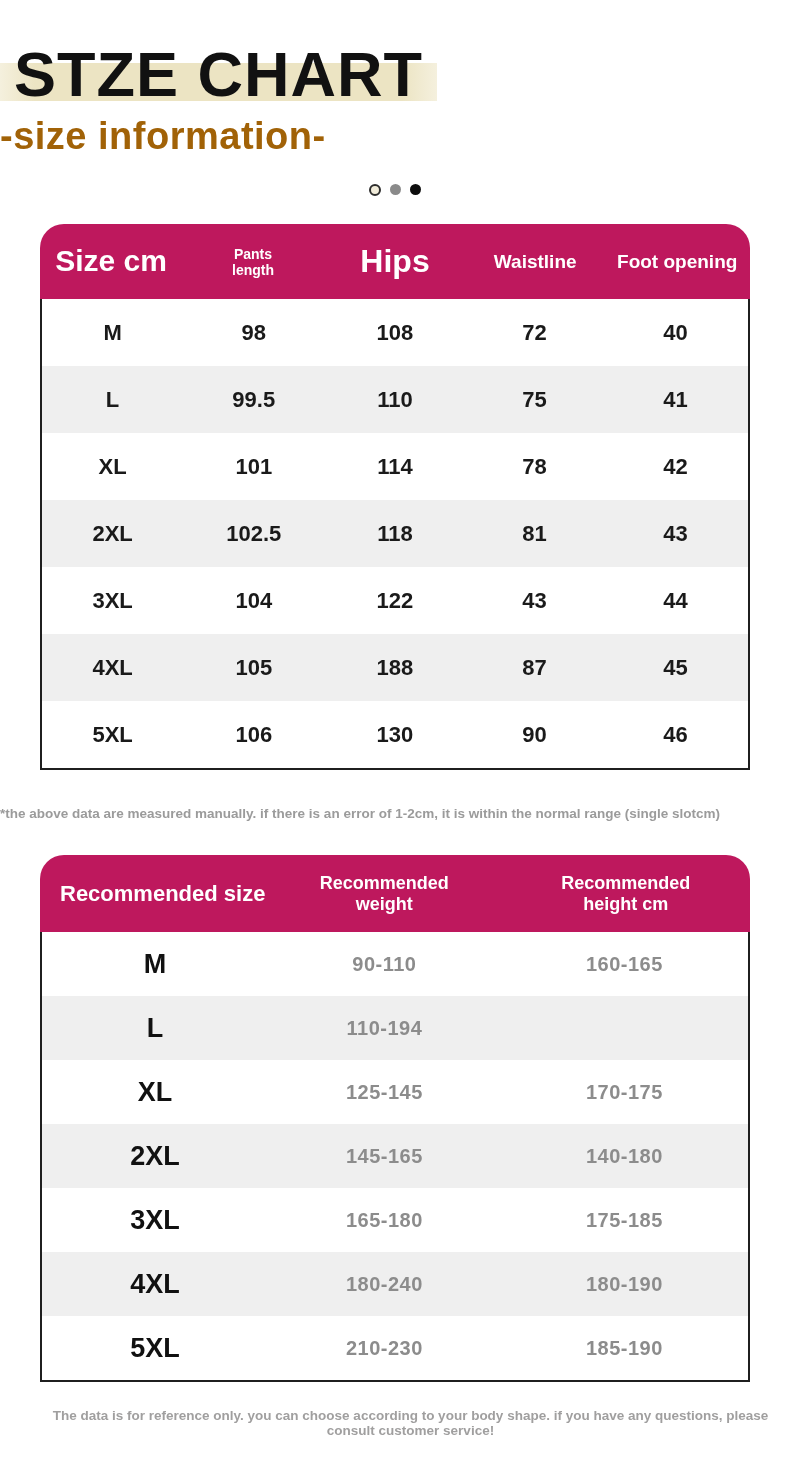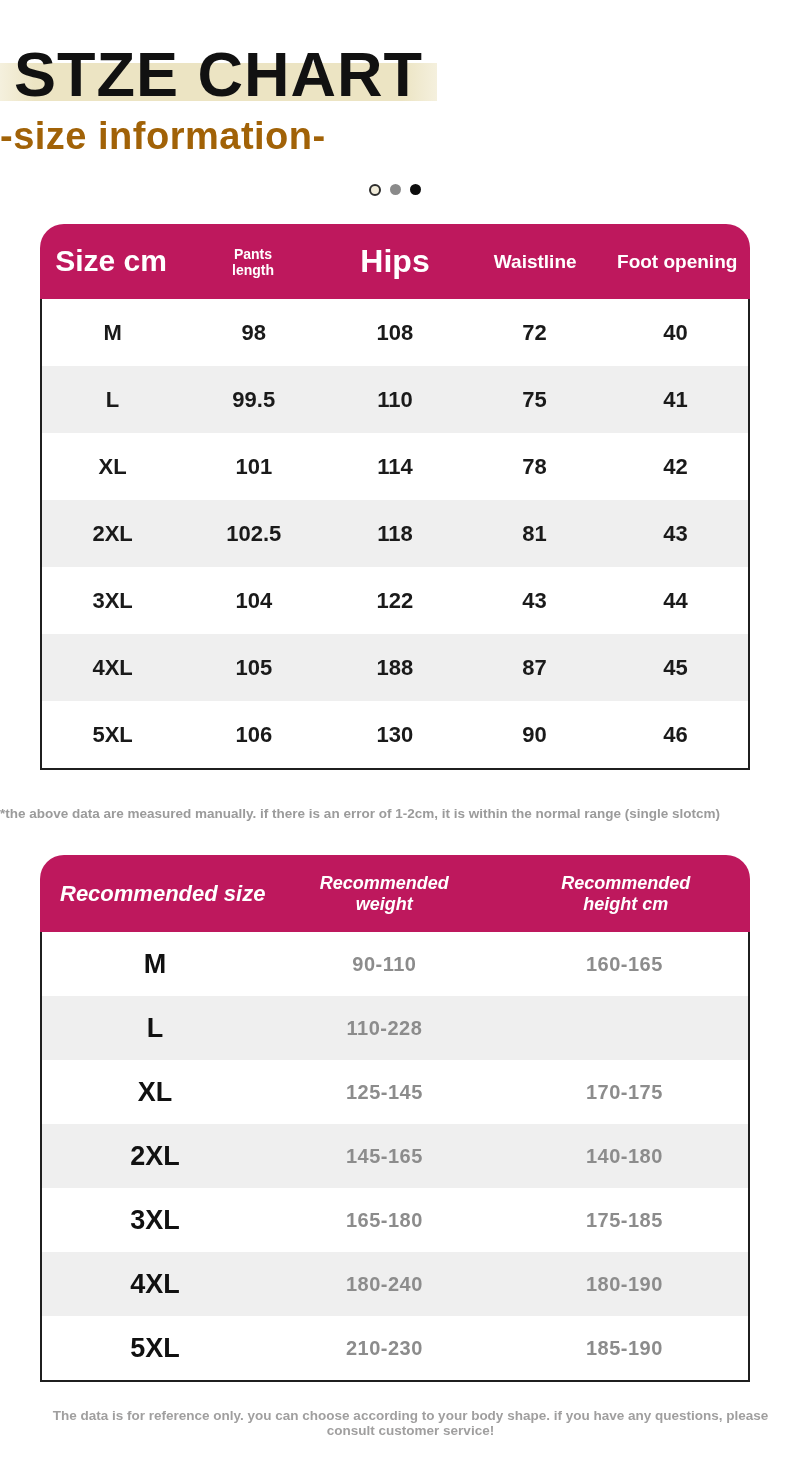--- a/index.html
+++ b/index.html
@@ -79,21 +79,21 @@
     margin-top: 26px;
     text-align: center;
     font-size: 13.5px;
     font-weight: bold;
     color: #a09f9f;
     padding-left: 31px;
   }
 
   
   .rec-table { margin-top: 34px; }
-  .rec-table .thead { height: 77px; grid-template-columns: 32% 33% 35%; font-style: italic; }
+  .rec-table .thead { height: 77px; grid-template-columns: 32% 33% 35%; }
   .rec-table .h0 { font-size: 22px; text-align: left; padding-left: 20px; }
   .rec-table .h1, .rec-table .h2 { font-size: 18px; }
   .rec-table .trow { height: 64px; grid-template-columns: 32% 33% 35%; }
   .rec-table .tcell.c0 { font-size: 27px; font-weight: bold; color: #111; }
   .rec-table .tcell.c1, .rec-table .tcell.c2 {
     font-size: 20px; font-weight: 600; color: #8c8c8c; letter-spacing: 0.5px;
   }
 </style>
 </head>
 <body>
@@ -182,21 +182,21 @@
 height cm</div>
   </div>
   <div class="tbody">
       <div class="trow">
         <div class="tcell c0">M</div>
         <div class="tcell c1">90-110</div>
         <div class="tcell c2">160-165</div>
       </div>
       <div class="trow alt">
         <div class="tcell c0">L</div>
-        <div class="tcell c1">110-228</div>
+        <div class="tcell c1">110-194</div>
       </div>
       <div class="trow">
         <div class="tcell c0">XL</div>
         <div class="tcell c1">125-145</div>
         <div class="tcell c2">170-175</div>
       </div>
       <div class="trow alt">
         <div class="tcell c0">2XL</div>
         <div class="tcell c1">145-165</div>
         <div class="tcell c2">140-180</div>

